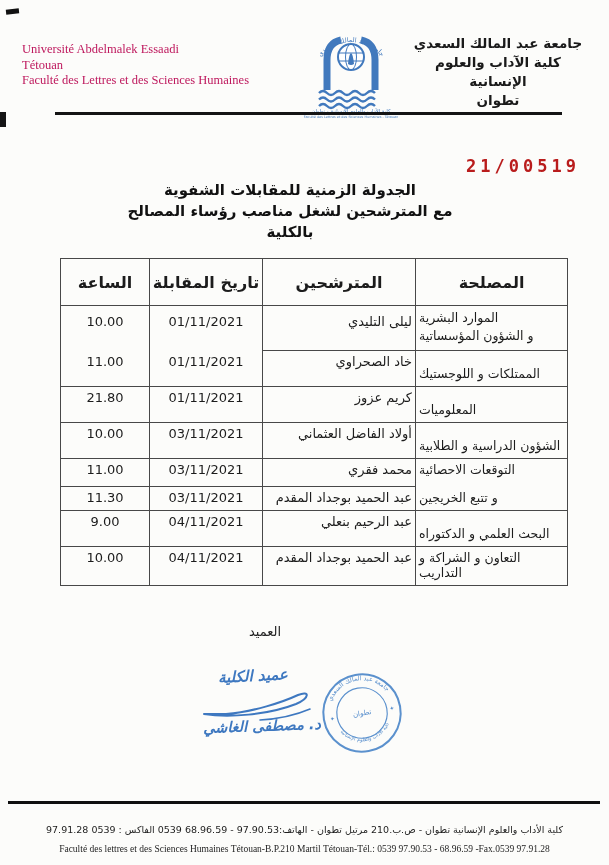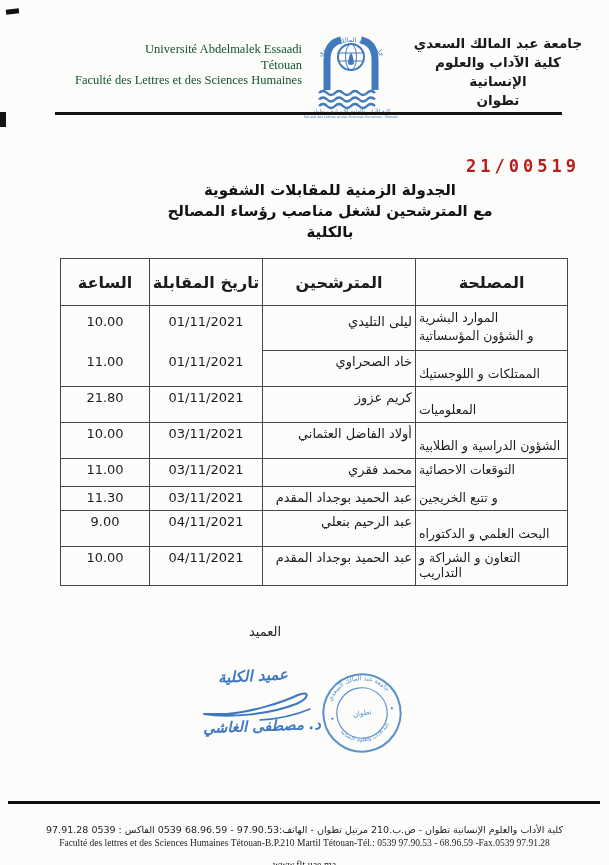--- a/index.html
+++ b/index.html
@@ -8,34 +8,34 @@
     position: relative; width: 609px; height: 865px;
     background: #fcfcfa; overflow: hidden;
     font-family: "DejaVu Sans", sans-serif; color: #1e1e1e;
     margin: 0 auto;
   }
   
   .mark-tl { position:absolute; left:6px; top:9px; width:13px; height:5px; background:#111; transform:rotate(-6deg); }
   .mark-left { position:absolute; left:0; top:112px; width:6px; height:15px; background:#151515; }
 
   
-  .header-left { position:absolute; left:22px; top:42px; width:280px; text-align:right;
-    font-family:"Liberation Serif", serif; font-size:12.5px; line-height:15.5px; color:#14532d; }
+  .header-left { position:absolute; left:22px; top:42px; width:280px; text-align:left;
+    font-family:"Liberation Serif", serif; font-size:12.5px; line-height:15.5px; color:#be185d; }
   .header-right { position:absolute; left:412px; top:34px; width:172px; text-align:center;
     direction:rtl; font-size:13.5px; font-weight:600; line-height:19px; color:#1a1a1a; }
   .logo-wrap { position:absolute; left:299px; top:27px; width:104px; height:92px; }
 
   .rule-top { position:absolute; left:55px; top:112px; width:507px; height:3px; background:#141414; }
 
   .stamp-number { position:absolute; left:466px; top:156px;
     font-family:"DejaVu Sans Mono", monospace; font-size:17px; font-weight:bold;
     letter-spacing:4px; color:#b91c1c; }
 
   .title-block { position:absolute; left:120px; top:180px; width:340px; text-align:center;
-    direction:rtl; font-weight:bold; font-size:15px; line-height:21px; color:#111;margin-left:40px; }
+    direction:rtl; font-weight:bold; font-size:15px; line-height:21px; color:#111; }
 
   
   .tbl-wrap { position:absolute; left:60px; top:258px; }
   table.tbl { border-collapse:collapse; table-layout:fixed; width:507px; direction:rtl;
     border:1.5px solid #3f3f3f; }
   .tbl th, .tbl td { border:1px solid #484848; font-size:13px; color:#1c1c1c; overflow:hidden; }
   .tbl th { font-weight:bold; text-align:center; vertical-align:middle; font-size:16px; }
   .tbl td.c-time, .tbl td.c-date { text-align:center; vertical-align:top; padding-top:3px; }
   .tbl td.c-cand { text-align:right; vertical-align:top; padding:3px 3px 0 2px; }
   .tbl td.c-svc { text-align:left; vertical-align:bottom; padding:0 6px 5px 3px; font-size:12.5px; }
@@ -53,21 +53,21 @@
   .scribble { position:absolute; left:198px; top:688px; }
   .hand-name { position:absolute; left:203px; top:718px; color:#3e78c0; font-weight:bold;
     font-style:italic; font-size:14.5px; transform:rotate(-2deg); direction:rtl; }
   .stamp-seal { position:absolute; left:320px; top:671px; width:84px; height:84px;
     transform:rotate(-10deg); opacity:.92; }
 
   
   .footer-rule { position:absolute; left:8px; top:801px; width:592px; height:3px; background:#0f0f0f; }
   .footer { position:absolute; left:0; top:824px; width:609px; text-align:center; color:#1d1d1d; }
   .f-ar { direction:rtl; font-size:9.5px; line-height:12px; }
-  .f-fr { font-family:"Liberation Serif", serif; font-size:9.5px; line-height:12px; margin-top:1px; }
+  .f-fr { font-family:"Liberation Serif", serif; font-size:9.5px; line-height:12px; margin-top:7px; }
   .f-web { font-family:"Liberation Serif", serif; font-size:10px; line-height:12px;margin-top:10px; }
 </style>
 </head>
 <body>
 
 <div class="page">
 
   <div class="mark-tl"></div>
   <div class="mark-left"></div>
 

